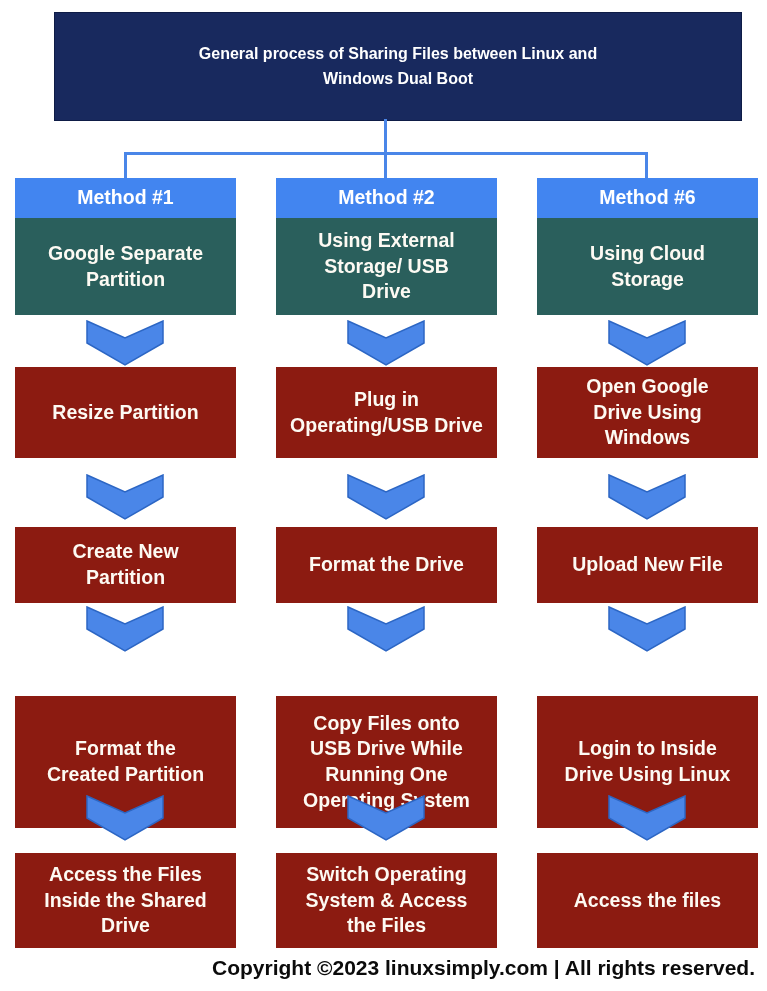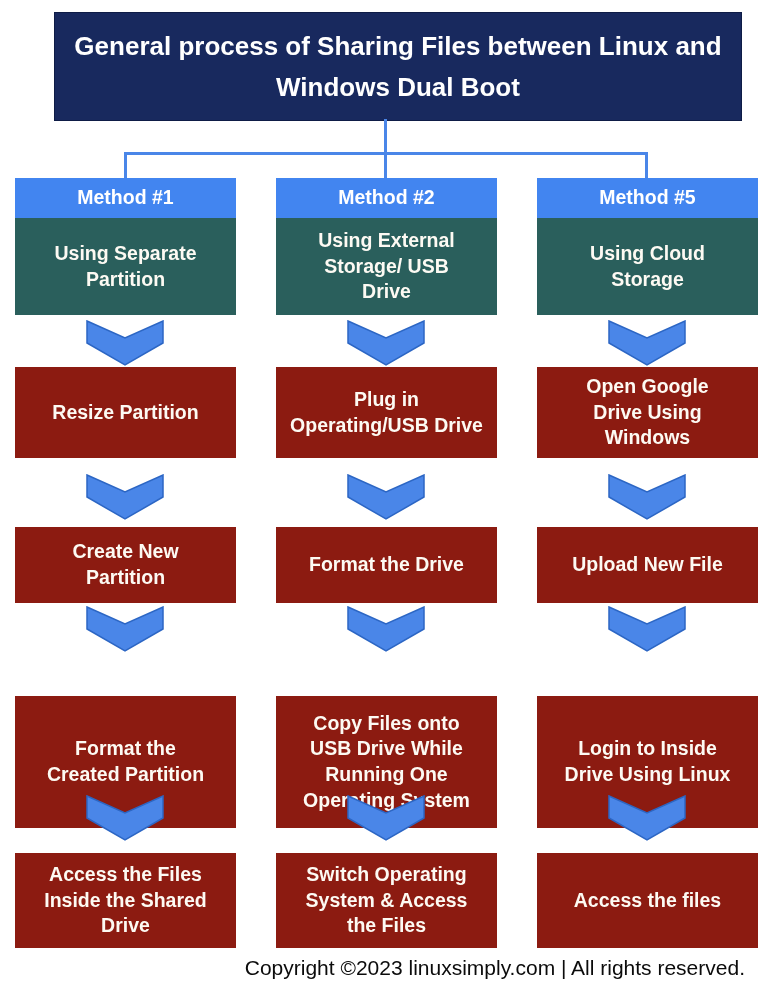--- a/index.html
+++ b/index.html
@@ -2,21 +2,21 @@
 <html style="--navy: #18295e; --blue: #4285f0; --teal: #2a5f5c; --red: #8c1b11; --connector: #4a86e8; --chevron_fill: #4a86e8; --chevron_stroke: #2c66c4;"><head>
 <meta charset="utf-8">
 <style>
   html,body{margin:0;padding:0;background:#ffffff;}
   .canvas{
     position:relative;width:767px;height:991px;background:#ffffff;
     font-family:"Liberation Sans", sans-serif;overflow:hidden;
   }
   .title{
     position:absolute;left:54px;top:12px;width:686px;height:107px;
-    background:var(--navy);color:#ffffff;font-weight:bold;font-size:26px;
+    background:var(--navy);color:#ffffff;font-weight:bold;font-size:16px;
     line-height:1.55;display:flex;align-items:center;justify-content:center;
     text-align:center;white-space:pre-line;border:1px solid #0e1c46;
   }
   .line{position:absolute;background:var(--connector);}
   .col{position:absolute;top:0;width:221px;height:991px;}
   .col1{left:15px;} .col2{left:276px;} .col3{left:537px;}
   .box{
     position:absolute;left:0;right:0;display:flex;align-items:center;justify-content:center;
     text-align:center;color:#fdfaf3;font-weight:bold;white-space:pre-line;
     line-height:1.32;padding:2px 12px;box-sizing:border-box;
@@ -24,41 +24,41 @@
   .method{top:178px;height:40px;background:var(--blue);font-size:19.5px;color:#ffffff;}
   .teal{top:218px;height:97px;background:var(--teal);font-size:19.5px;}
   .red{background:var(--red);font-size:19.5px;}
   .s1{top:367px;height:91px;}
   .s2{top:527px;height:76px;}
   .s3{top:696px;height:132px;}
   .s4{top:853px;height:95px;}
   .chev{position:absolute;left:71px;width:78px;height:46px;}
   .c1{top:320px;} .c2{top:474px;} .c3{top:606px;} .c4{top:795px;}
   .footer{
-    position:absolute;top:956px;right:22px;font-size:21px;font-weight:normal;
+    position:absolute;top:956px;right:12px;font-size:21px;font-weight:bold;
     color:#0b0b0b;white-space:nowrap;margin-left:27px;
   }
 </style>
 </head>
 <body>
 
 <div class="canvas">
 
   <div class="title">General process of Sharing Files between Linux and
 Windows Dual Boot</div>
 
   <div class="line" style="left:384px;top:119px;width:3px;height:35px;"></div>
   <div class="line" style="left:124px;top:152px;width:524px;height:3px;"></div>
   <div class="line" style="left:124px;top:152px;width:3px;height:27px;"></div>
   <div class="line" style="left:384px;top:152px;width:3px;height:27px;"></div>
   <div class="line" style="left:645px;top:152px;width:3px;height:27px;"></div>
 
   <div class="col col1">
     <div class="box method">Method #1</div>
-    <div class="box teal">Using Separate
+    <div class="box teal">Google Separate
 Partition</div>
     <svg class="chev c1" viewBox="0 0 78 46">
         <polygon points="1,1 39,18 77,1 77,23 39,45 1,23" fill="#4a86e8" stroke="#2c66c4" stroke-width="1.5"></polygon>
       </svg>
     <div class="box red s1">Resize Partition</div>
     <svg class="chev c2" viewBox="0 0 78 46">
         <polygon points="1,1 39,18 77,1 77,23 39,45 1,23" fill="#4a86e8" stroke="#2c66c4" stroke-width="1.5"></polygon>
       </svg>
     <div class="box red s2">Create New
 Partition</div>
@@ -98,21 +98,21 @@
 Operating System</div>
     <svg class="chev c4" viewBox="0 0 78 46">
         <polygon points="1,1 39,18 77,1 77,23 39,45 1,23" fill="#4a86e8" stroke="#2c66c4" stroke-width="1.5"></polygon>
       </svg>
     <div class="box red s4">Switch Operating
 System &amp; Access
 the Files</div>
   </div>
 
   <div class="col col3">
-    <div class="box method">Method #5</div>
+    <div class="box method">Method #6</div>
     <div class="box teal">Using Cloud
 Storage</div>
     <svg class="chev c1" viewBox="0 0 78 46">
         <polygon points="1,1 39,18 77,1 77,23 39,45 1,23" fill="#4a86e8" stroke="#2c66c4" stroke-width="1.5"></polygon>
       </svg>
     <div class="box red s1">Open Google
 Drive Using
 Windows</div>
     <svg class="chev c2" viewBox="0 0 78 46">
         <polygon points="1,1 39,18 77,1 77,23 39,45 1,23" fill="#4a86e8" stroke="#2c66c4" stroke-width="1.5"></polygon>

